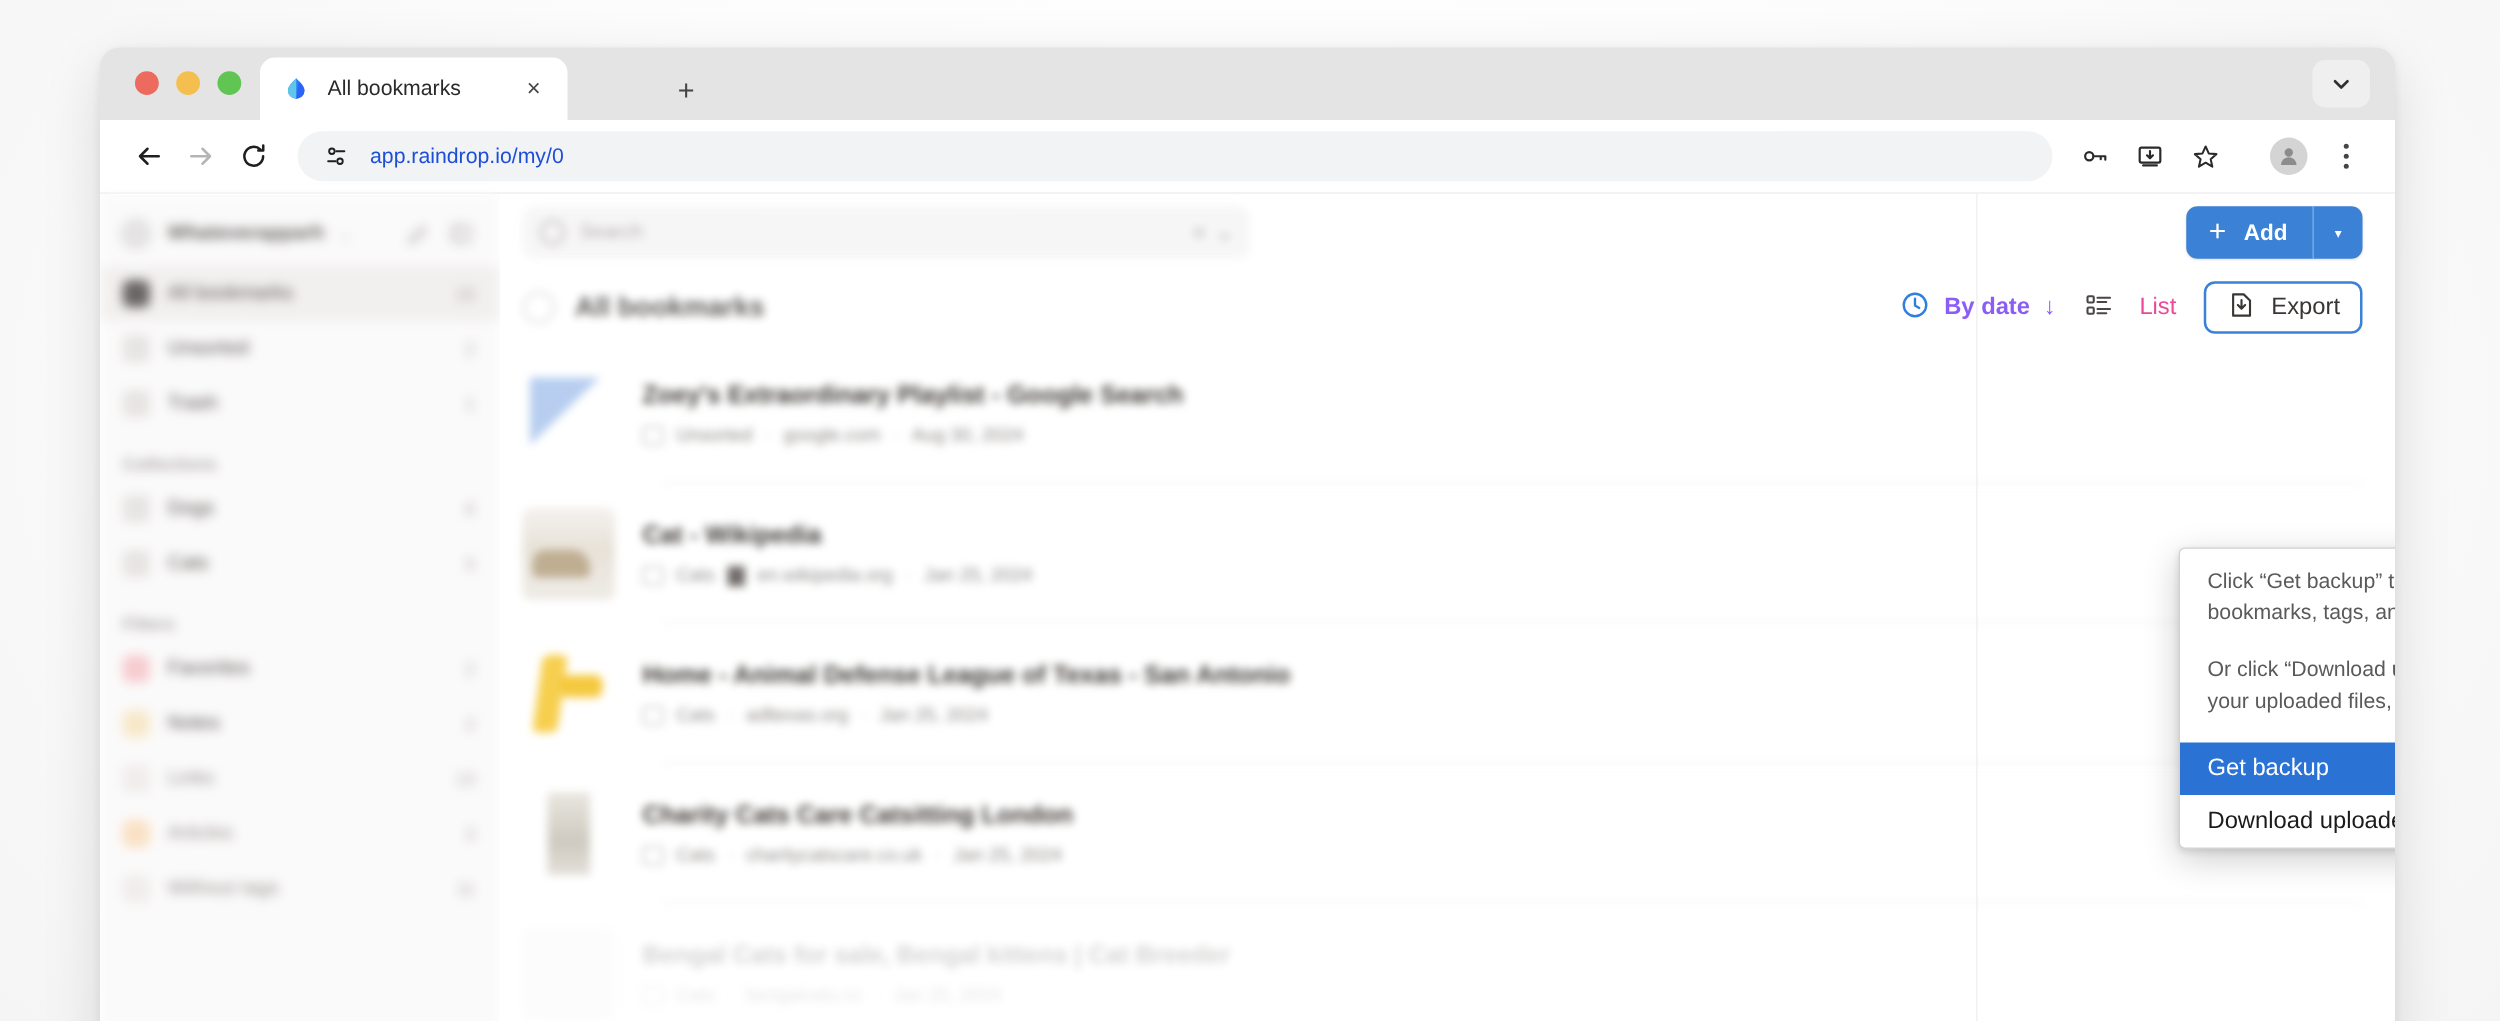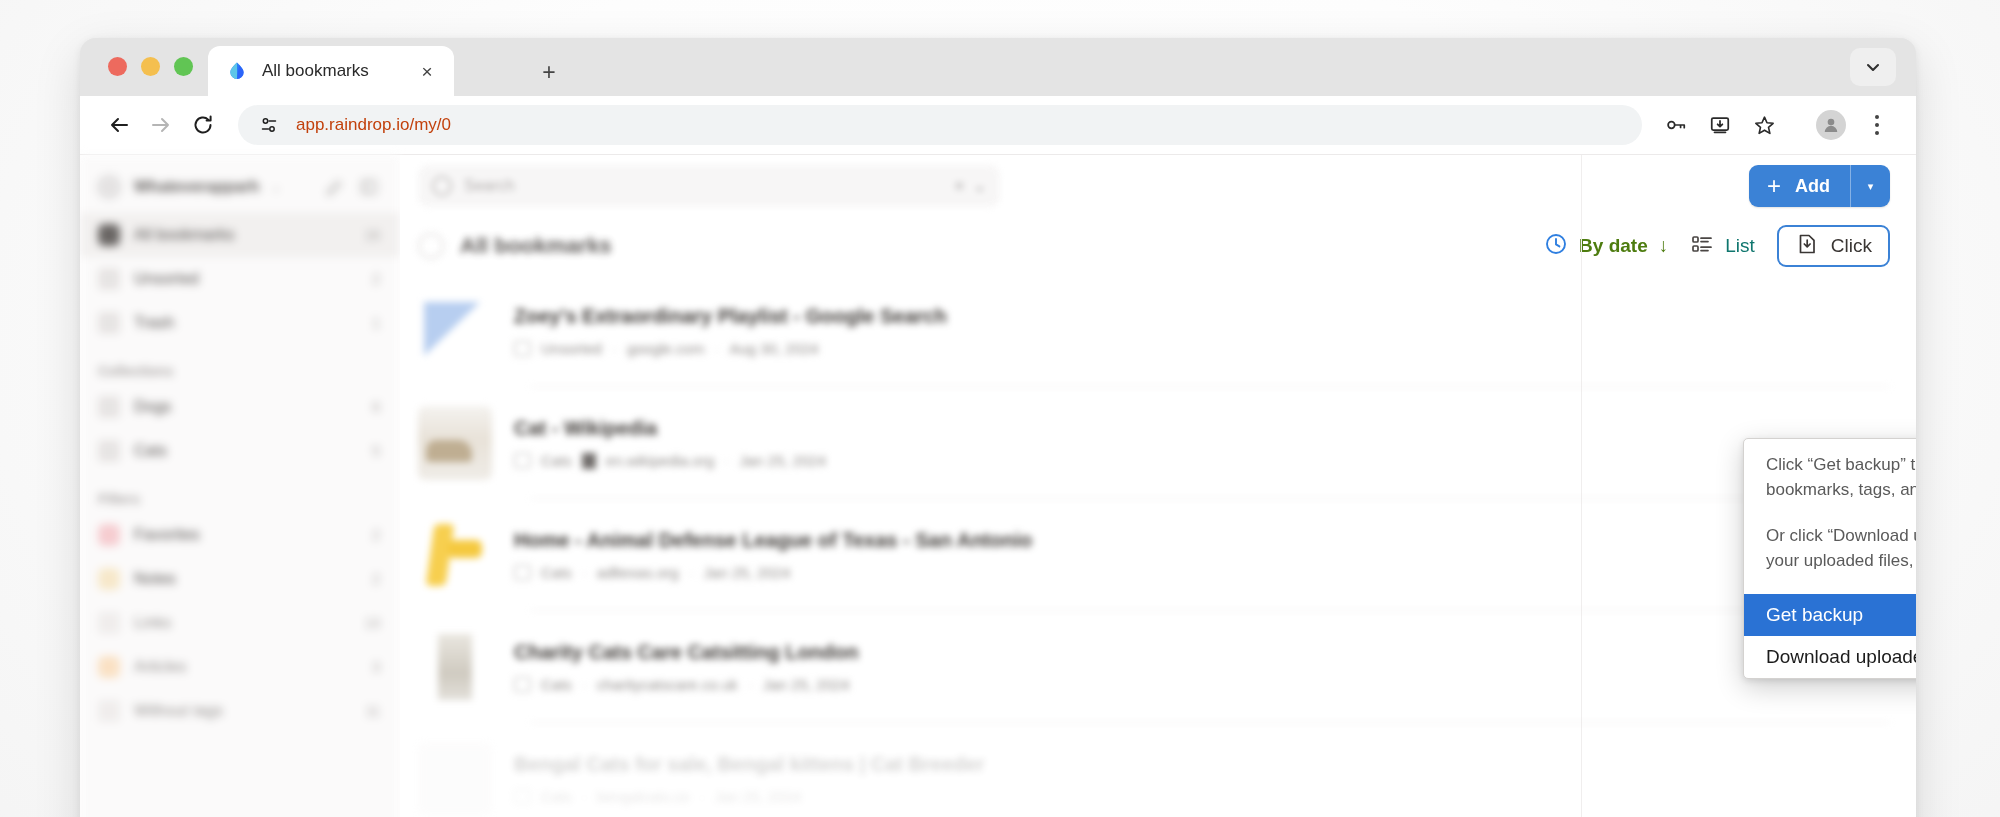--- a/index.html
+++ b/index.html
@@ -93,21 +93,21 @@
     height: 40px;
     margin: 0 14px 0 14px;
     background: #f1f3f4;
     border-radius: 20px;
     display: flex; align-items: center;
     padding: 0 18px;
   }
   .omnibox-icon { width: 26px; height: 26px; flex: 0 0 26px; display:flex; align-items:center; justify-content:center; }
   .omnibox-url {
     margin-left: 14px;
-    font-size: 17px; color: #c2410c;
+    font-size: 17px; color: #1d4ed8;
     white-space: nowrap; overflow: hidden;
   }
   .nav-actions { display: flex; align-items: center; gap: 4px; flex: 0 0 auto; }
   .nav-icon {
     width: 40px; height: 40px; border-radius: 50%;
     display: flex; align-items: center; justify-content: center;
   }
   .nav-sep { width: 14px; }
   .avatar-btn {
     width: 30px; height: 30px; border-radius: 50%;
@@ -205,25 +205,25 @@
   .title-row {
     height: 58px; display: flex; align-items: center;
     padding: 0 26px 0 18px;
   }
   .title-left { display: flex; align-items: center; gap: 16px; filter: blur(3.6px); opacity: .9;}
   .title-circle { width: 26px; height: 26px; border-radius: 50%; border: 2px solid #dedbda; }
   .title-text { font-size: 22px; font-weight: 700; color: #4e4a48; white-space: nowrap; }
   .title-spacer { flex: 1 1 auto; }
   .title-right { display: flex; align-items: center; gap: 22px; }
 
-  .sort-btn { display: flex; align-items: center; gap: 11px; color: #4d7c0f; }
+  .sort-btn { display: flex; align-items: center; gap: 11px; color: #8b5cf6; }
   .sort-label { font-size: 19px; font-weight: 700; }
   .sort-arrow { font-size: 19px; font-weight: 700; }
 
-  .view-btn { display: flex; align-items: center; gap: 11px; color: #0f766e; }
+  .view-btn { display: flex; align-items: center; gap: 21px; color: #ec4899; }
   .view-label { font-size: 19px; }
 
   .export-btn {
     display: flex; align-items: center; gap: 12px;
     height: 42px; padding: 0 16px;
     border: 2px solid #3b82d6; border-radius: 9px;
     color: #3a3634; background: #fff;
   }
   .export-label { font-size: 19px; }
 
@@ -548,21 +548,21 @@
               <span class="view-label">List</span>
             </div>
 
             <div class="export-btn">
               <span>
                 <svg width="24" height="24" viewBox="0 0 24 24">
                   <path d="M5.5 3.5 H14 L19 8.4 V20.5 H5.5 Z" stroke="#3a3634" stroke-width="1.7" fill="none" stroke-linejoin="round"></path>
                   <path d="M12.2 8 V14.6 M9.3 12 L12.2 14.9 L15.1 12" stroke="#3a3634" stroke-width="1.7" fill="none" stroke-linecap="round" stroke-linejoin="round"></path>
                 </svg>
               </span>
-              <span class="export-label">Click</span>
+              <span class="export-label">Export</span>
             </div>
           </div>
         </div>
 
         <div class="list">
 
           <div class="row">
             <span class="thumb tri"></span>
             <div class="row-body">
               <div class="row-title">Zoey's Extraordinary Playlist - Google Search</div>

